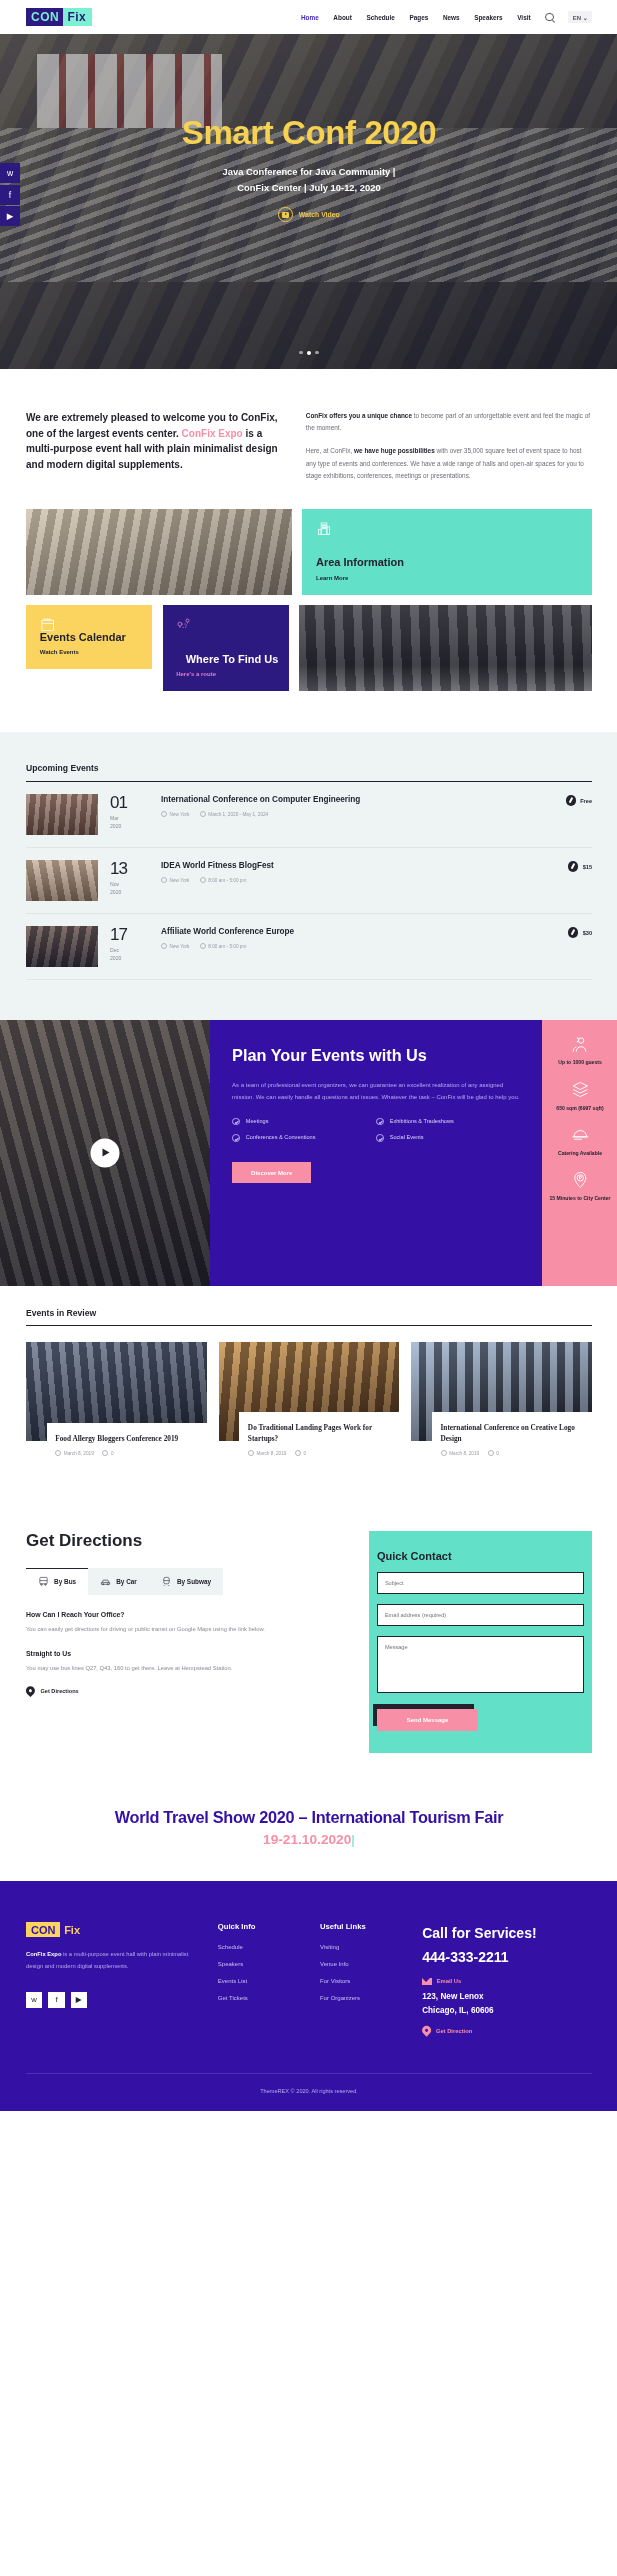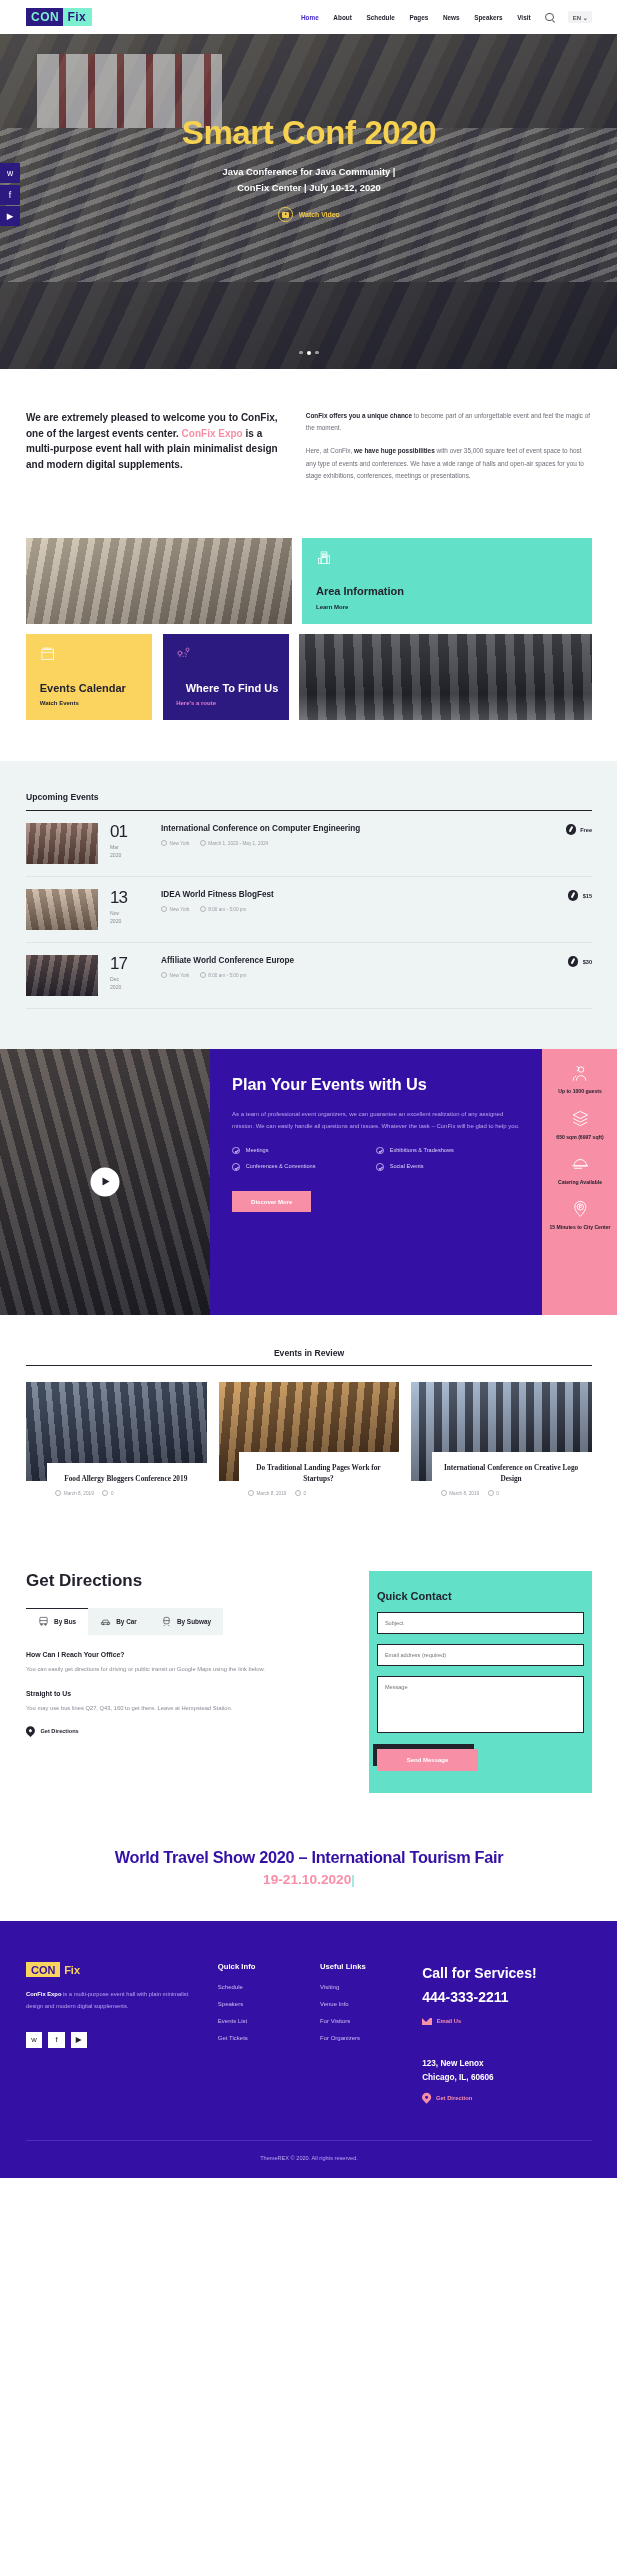--- a/index.html
+++ b/index.html
@@ -67,21 +67,21 @@
   .card.teal { background:#62e0c8; }
   .card.yellow { background:#fbd45f; }
   .card.purple { background:#2c1a80; }
   .card-body { position:absolute; left:13.7px; right:10.3px; bottom:13.7px; }
   .card h3 { font-size:11px; font-weight:bold; line-height:1.15; color:#23232e; }
   .card.purple h3 { color:#fff;text-align:right; }
   .card .sub { margin-top:6px; font-size:6px; font-weight:bold; color:#23232e; }
   .card.purple .sub { color:#e07fd0; }
   .card .ic { position:absolute; left:13.7px; top:12px; color:#fff; }
   .card.purple .ic { color:#e07fd0; }
-  .card-row1 { display:flex; gap:10.3px; width:100%;margin-top:29px; }
+  .card-row1 { display:flex; gap:10.3px; width:100%; }
   .card-row2 { display:flex; gap:10.3px; width:100%; }
 
   
   .events-sec { background:#eef4f4; padding:31px 26px 40px; }
   .sec-title { font-size:8.6px; font-weight:bold; color:#23232e; }
   .sec-rule { border:0; border-top:1.2px solid #23232e; margin-top:7.7px; }
   .ev-row { display:flex; align-items:flex-start; gap:12px; padding:12px 0; border-bottom:0.9px solid #dde5e5; }
   .ev-thumb { width:72px; height:41px; flex:none; }
   .t1 { background-image:repeating-linear-gradient(95deg, rgba(255,255,255,.2) 0 4.3px, rgba(70,45,40,.35) 4.3px 10.3px), linear-gradient(180deg,#9c7f72,#4e3a33); }
   .t2 { background-image:repeating-linear-gradient(80deg, rgba(255,255,255,.18) 0 6px, rgba(60,50,45,.3) 6px 13px), linear-gradient(180deg,#cbb39c,#6b5a4c); }
@@ -114,21 +114,21 @@
   .chk { width:7.7px; height:7.7px; border:0.9px solid #b9a8ee; border-radius:50%; flex:none; position:relative; margin-top:0.9px; }
   .chk::after { content:""; position:absolute; left:2.1px; top:2.9px; width:2.6px; height:1.4px; border-left:0.9px solid #d9cff7; border-bottom:0.9px solid #d9cff7; transform:rotate(-45deg); }
   .feat span { font-size:5.6px; color:#ddd5f7; line-height:1.6; }
   .disc-btn { margin-top:12px; background:#f78fa7; color:#fff; border:0; font-size:6px; font-weight:bold; padding:7.7px 19px; cursor:pointer; }
   .plan-right { width:76px; background:#f78fa7; padding:15.4px 6.9px; text-align:center; }
   .stat { margin-bottom:13.7px; }
   .stat .sico { color:#fff; display:flex; justify-content:center; }
   .stat b { display:block; margin-top:4.3px; font-size:5.1px; font-weight:bold; color:#23232e; line-height:1.6; }
 
   
-  .review { padding:33px 26px 39px;text-align:center; }
+  .review { padding:22px 26px 39px; }
   .rev-grid { margin-top:15.4px; display:flex; gap:12px; }
   .rev-card { flex:1; position:relative; height:99px; }
   .r1 { background-image:repeating-linear-gradient(85deg, rgba(255,255,255,.15) 0 6px, rgba(22,26,40,.45) 6px 13.7px), linear-gradient(170deg,#6d7b90,#161a28); }
   .r2 { background-image:repeating-linear-gradient(95deg, rgba(255,210,150,.22) 0 6.9px, rgba(45,28,16,.45) 6.9px 15.4px), linear-gradient(170deg,#c99a5e,#2b1a10); }
   .r3 { background-image:repeating-linear-gradient(90deg, rgba(200,215,235,.35) 0 7.7px, rgba(15,15,22,.5) 7.7px 15.4px), linear-gradient(170deg,#9fb3cc,#10121a); }
   .rev-body { position:absolute; left:20.6px; right:0; bottom:-26px; background:#fff; padding:10.3px 10.3px 10.3px 8.6px; }
   .rev-body h4 { font-size:7.3px; font-weight:bold; line-height:1.55; color:#23232e;font-family:Liberation Serif, serif; }
   .rev-meta { margin-top:6px; display:flex; gap:8.6px; font-size:4.7px; color:#9a9aa4; align-items:center; }
   .rev-meta span { display:inline-flex; align-items:center; gap:2.6px; }
 
@@ -171,21 +171,21 @@
   .f-social div { width:16.3px; height:16.3px; background:#fff; color:#23232e; display:flex; align-items:center; justify-content:center; font-size:7.7px; }
   .f-col { flex:1; }
   .f-col h4 { font-size:7.7px; font-weight:bold; color:#fff; }
   .f-col ul { list-style:none; margin-top:13.7px; }
   .f-col li { font-size:6px; color:#c9bbf0; margin-bottom:11px; }
   .f-col4 { width:30%; }
   .f-col4 h4 { font-size:14px; line-height:1.7; }
   .f-mail { margin-top:8.6px; display:flex; align-items:center; gap:5.1px; font-size:5.8px; font-weight:bold; color:#f78fa7; }
   .env { width:9.4px; height:6.9px; background:#f78fa7; position:relative; }
   .env::after { content:""; position:absolute; left:0; top:0; border-left:4.7px solid transparent; border-right:4.7px solid transparent; border-top:4.3px solid #3410a5; }
-  .f-addr { margin-top:32px; font-size:8.2px; font-weight:bold; color:#fff; line-height:1.7; }
+  .f-addr { margin-top:5px; font-size:8.2px; font-weight:bold; color:#fff; line-height:1.7; }
   .f-dir { margin-top:8.6px; display:flex; align-items:center; gap:5.1px; font-size:5.8px; font-weight:bold; color:#f78fa7; }
   .pin-pk { width:8.6px; height:8.6px; border-radius:50% 50% 50% 0; transform:rotate(-45deg); background:#f78fa7; position:relative; }
   .pin-pk::after { content:""; position:absolute; left:2.7px; top:2.7px; width:3.1px; height:3.1px; border-radius:50%; background:#3410a5; }
   .f-bottom { margin-top:38px; border-top:0.9px solid #4d2dbb; padding:13.7px 0 17px; text-align:center; font-size:5.6px; color:#b9a8ee; }
 </style>
 </head>
 <body>
 
 <div class="header">
   <div class="logo">
@@ -259,21 +259,21 @@
             <rect x="13.5" y="10" width="2" height="2"></rect>
           </svg>
       </div>
       <div class="card-body">
         <h3>Area Information</h3>
         <div class="sub">Learn More</div>
       </div>
     </div>
   </div>
   <div class="card-row2">
-    <div class="card yellow" style="width:22.3%;height:86px">
+    <div class="card yellow" style="width:22.3%;height:64px">
       <div class="ic">
         <svg width="15.4" height="15.4" viewBox="0 0 24 24" fill="none" stroke="#fff" stroke-width="1.2">
             <rect x="3" y="5" width="18" height="16"></rect>
             <path d="M3 10h18"></path>
             <circle cx="7" cy="4" r="1.4"></circle>
             <circle cx="11" cy="4" r="1.4"></circle>
             <circle cx="15" cy="4" r="1.4"></circle>
           </svg>
       </div>
       <div class="card-body">

